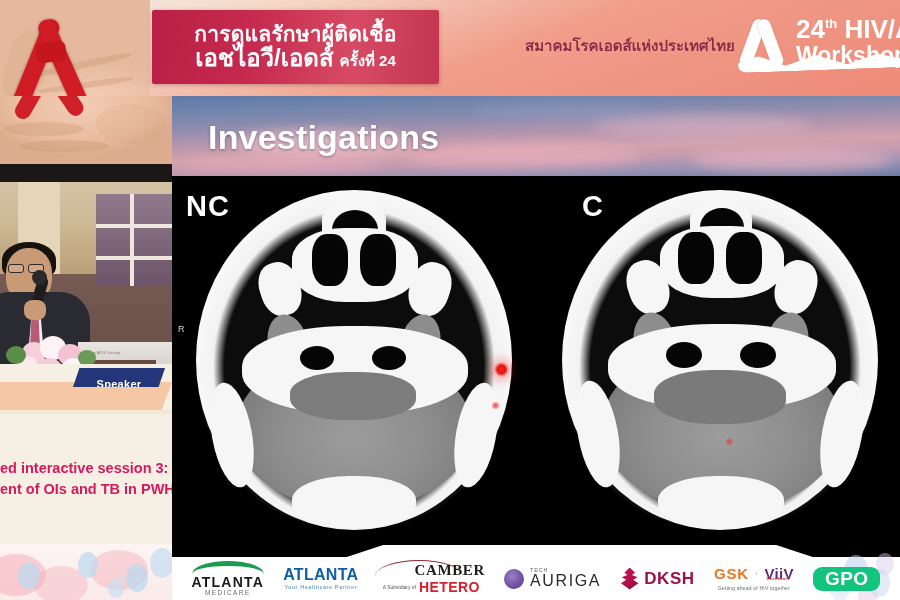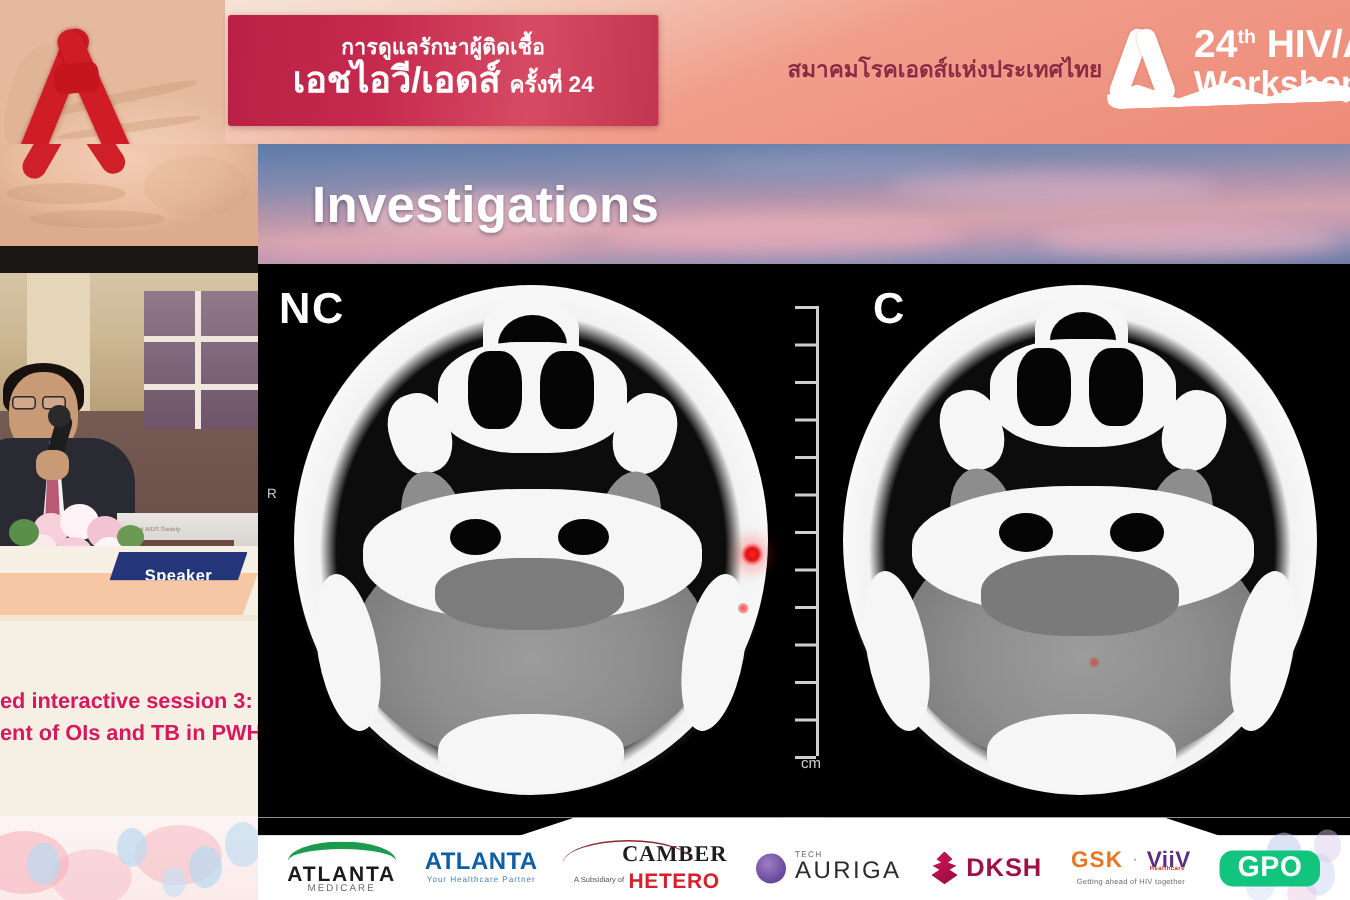--- a/index.html
+++ b/index.html
@@ -52,22 +52,22 @@
   
   .thai-banner {
     position:absolute; left:152px; top:10px; width:287px; height:74px;
     background:linear-gradient(95deg,#ba1f45 0%, #c62a4e 35%, #d64b63 70%, #c33550 100%);
     border-radius:2px;
     display:flex; flex-direction:column; justify-content:center; align-items:center;
     box-shadow:0 1px 4px rgba(90,10,30,.30);
     z-index:6;
   }
   .thai-line1 {
-    color:#fff; font-size:14px; font-weight:bold; line-height:1.05;
-    letter-spacing:.2px; white-space:nowrap;font-family:Liberation Mono, monospace;
+    color:#fff; font-size:21px; font-weight:bold; line-height:1.05;
+    letter-spacing:.2px; white-space:nowrap;
   }
   .thai-line2 {
     color:#fff; font-size:24px; font-weight:bold; line-height:1.1; white-space:nowrap;
     display:flex; align-items:baseline; gap:6px;
   }
   .thai-line2 .sm { font-size:15px; font-weight:bold; }
 
   
   .tas-logo {
     position:absolute; left:449px; top:14px; width:60px; height:60px; border-radius:50%;
@@ -513,37 +513,20 @@
         <div class="sinus" style="left:200px;top:170px;width:34px;height:24px;"></div>
         <div class="soft" style="left:118px;top:196px;width:126px;height:48px;border-radius:44%;background:#7c7c7c;"></div>
         <div class="bone" style="left:40px;top:206px;width:40px;height:106px;border-radius:50%;transform:rotate(-10deg);"></div>
         <div class="bone" style="left:284px;top:206px;width:40px;height:106px;border-radius:50%;transform:rotate(10deg);"></div>
         <div class="bone" style="left:120px;top:300px;width:124px;height:52px;border-radius:46%;"></div>
 
         <div class="laser" style="left:322px;top:186px;"></div>
         <div class="laser-sm" style="left:320px;top:226px;"></div>
       </div>
 
-      <div class="ruler">
-        <div class="ruler-line"></div>
-        <div class="ruler-tick" style="top:0px;"></div>
-        <div class="ruler-tick" style="top:25px;"></div>
-        <div class="ruler-tick" style="top:50px;"></div>
-        <div class="ruler-tick" style="top:75px;"></div>
-        <div class="ruler-tick" style="top:100px;"></div>
-        <div class="ruler-tick" style="top:125px;"></div>
-        <div class="ruler-tick" style="top:150px;"></div>
-        <div class="ruler-tick" style="top:175px;"></div>
-        <div class="ruler-tick" style="top:200px;"></div>
-        <div class="ruler-tick" style="top:225px;"></div>
-        <div class="ruler-tick" style="top:250px;"></div>
-        <div class="ruler-tick" style="top:275px;"></div>
-        <div class="ruler-tick" style="top:300px;"></div>
-        <div class="ruler-cm">cm</div>
-      </div>
 
       <div class="ct ct-right">
         <div class="ct-label" style="left:32px;top:14px;">C</div>
 
         <div class="head" style="left:14px;top:16px;width:312px;height:336px;"></div>
         <div class="skull-ring" style="left:12px;top:14px;width:316px;height:340px;"></div>
         <div class="brain" style="left:52px;top:170px;width:240px;height:166px;"></div>
 
         <div class="bone" style="left:140px;top:22px;width:62px;height:42px;border-radius:50% 50% 20% 20%;"></div>
         <div class="sinus" style="left:150px;top:32px;width:44px;height:38px;"></div>

